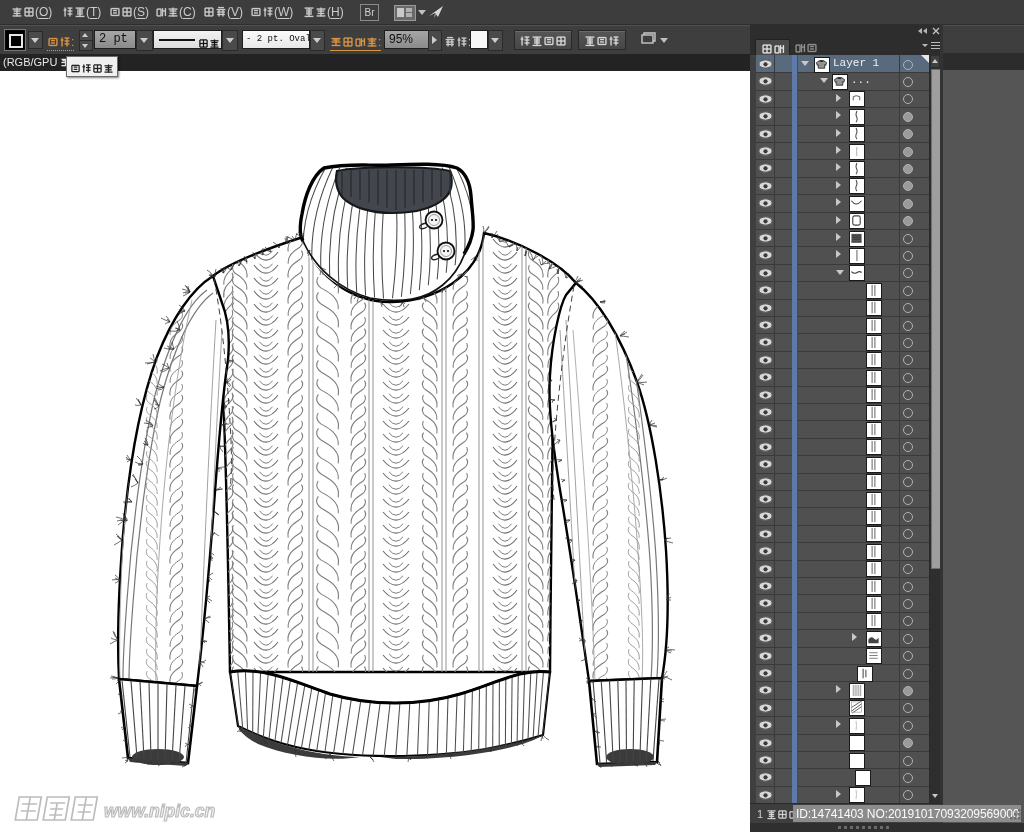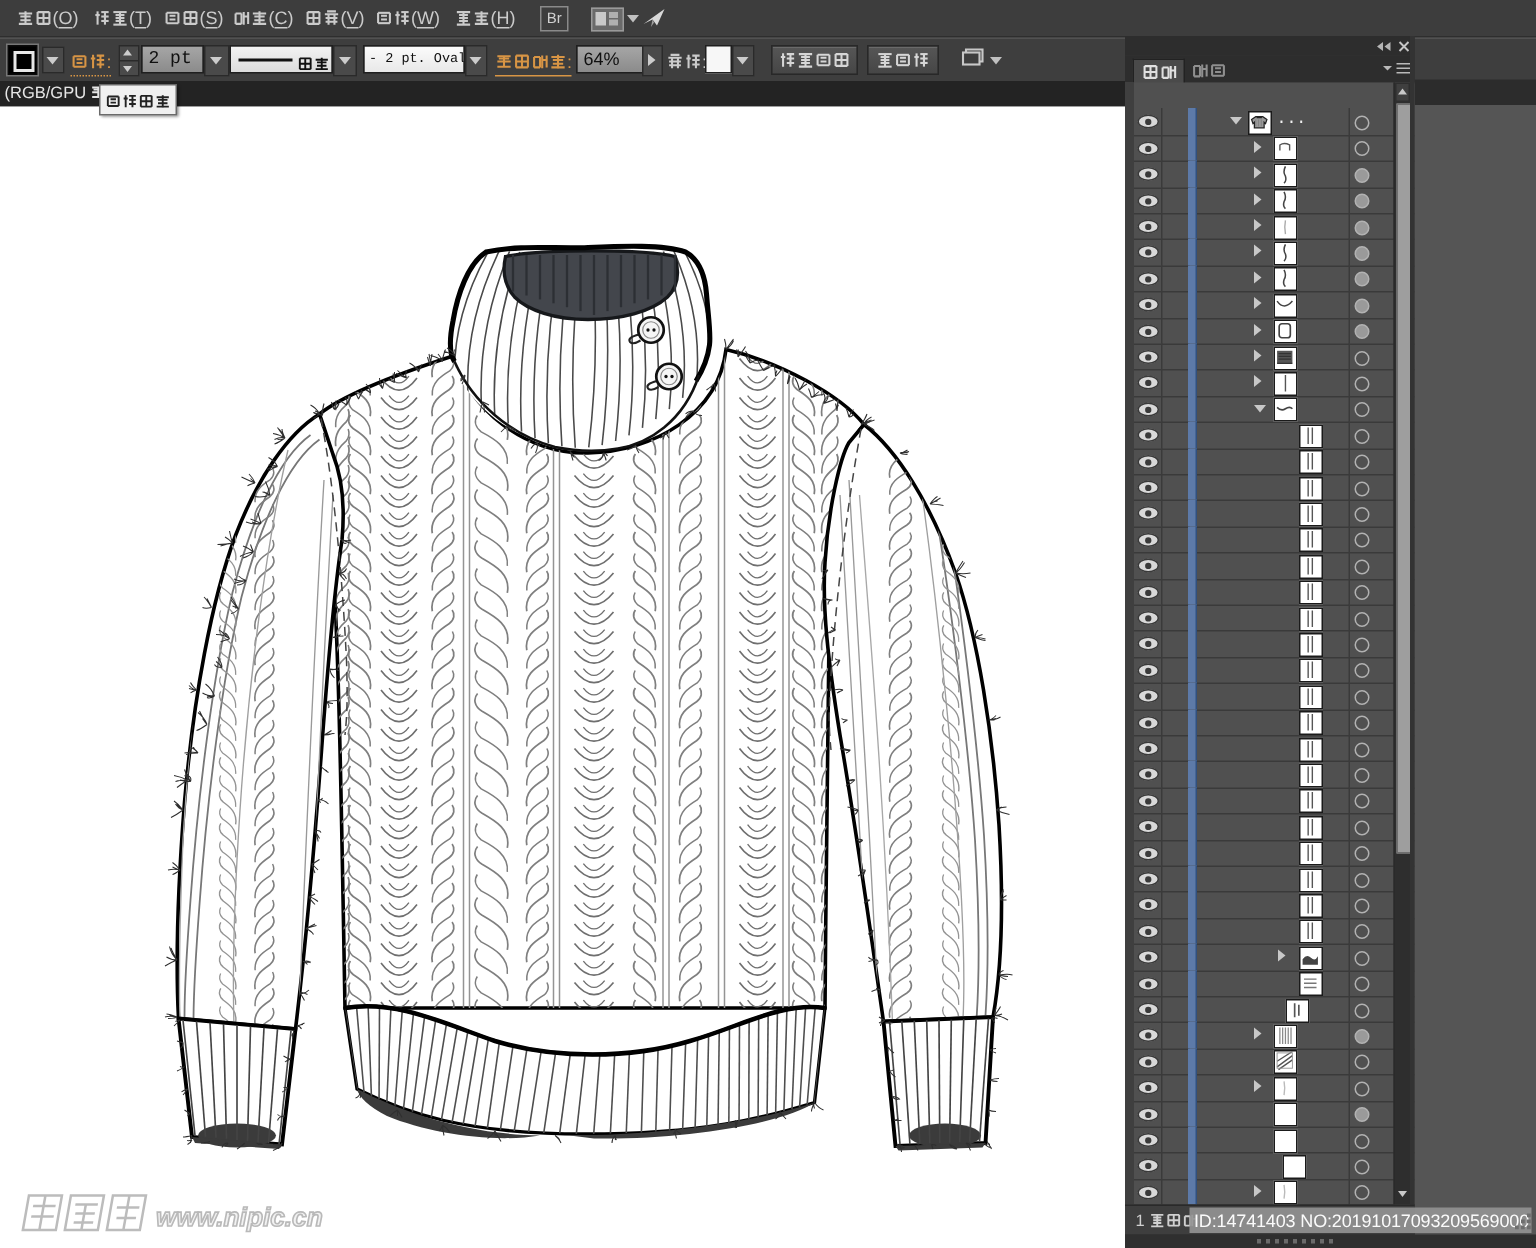--- a/index.html
+++ b/index.html
@@ -188,21 +188,21 @@
       <line x1="25.00" y1="2.54" x2="25.00" y2="8.28" stroke="#d89545" stroke-width="1.15"></line>
       <line x1="26.23" y1="1.72" x2="26.23" y2="8.69" stroke="#d89545" stroke-width="1.15"></line>
       <line x1="26.23" y1="4.18" x2="28.69" y2="4.18" stroke="#d89545" stroke-width="1.15"></line>
       <line x1="28.69" y1="1.72" x2="28.69" y2="8.28" stroke="#d89545" stroke-width="1.15"></line>
       <line x1="31.31" y1="2.54" x2="38.69" y2="2.54" stroke="#d89545" stroke-width="1.15"></line>
       <line x1="35.00" y1="1.31" x2="35.00" y2="8.69" stroke="#d89545" stroke-width="1.15"></line>
       <line x1="32.13" y1="4.18" x2="37.87" y2="4.18" stroke="#d89545" stroke-width="1.15"></line>
       <line x1="32.13" y1="6.23" x2="37.87" y2="6.23" stroke="#d89545" stroke-width="1.15"></line>
       <line x1="31.31" y1="8.28" x2="38.69" y2="8.28" stroke="#d89545" stroke-width="1.15"></line>
     </svg><span style="color:#d89545;font-size:12px;">:</span></span>
-<div class="abs" style="left:384px;top:30px;width:40px;height:17px;background:linear-gradient(#a6a6a6,#8b8b8b);border:1px solid #1f1f1f;color:#101010;font-size:12px;line-height:17px;padding-left:4px;">64%</div>
+<div class="abs" style="left:384px;top:30px;width:40px;height:17px;background:linear-gradient(#a6a6a6,#8b8b8b);border:1px solid #1f1f1f;color:#101010;font-size:12px;line-height:17px;padding-left:4px;">95%</div>
 <div class="abs" style="left:428px;top:30px;width:12px;height:19px;background:#4a4a4a;border:1px solid #2a2a2a;">
     <div class="abs" style="left:3px;top:5px;border-top:4.5px solid transparent;border-bottom:4.5px solid transparent;border-left:5px solid #ccc;"></div>
   </div>
 <span class="abs" style="left:444px;top:32px;white-space:nowrap;"><svg style="display:inline-block;vertical-align:-2.2px;" width="24" height="12" viewBox="0 0 20 10">
       <line x1="1.31" y1="2.95" x2="8.69" y2="2.95" stroke="#cbcbcb" stroke-width="1.15"></line>
       <line x1="2.54" y1="1.31" x2="7.46" y2="1.31" stroke="#cbcbcb" stroke-width="1.15"></line>
       <line x1="1.72" y1="5.00" x2="8.28" y2="5.00" stroke="#cbcbcb" stroke-width="1.15"></line>
       <line x1="1.72" y1="7.05" x2="8.28" y2="7.05" stroke="#cbcbcb" stroke-width="1.15"></line>
       <line x1="3.36" y1="2.95" x2="3.36" y2="8.69" stroke="#cbcbcb" stroke-width="1.15"></line>
       <line x1="6.64" y1="2.95" x2="6.64" y2="8.69" stroke="#cbcbcb" stroke-width="1.15"></line>
@@ -1207,20 +1207,42 @@
           <line x1="11.72" y1="7.87" x2="18.28" y2="7.87" stroke="#8f8f8f" stroke-width="1.15"></line>
           <line x1="13.36" y1="3.77" x2="16.64" y2="3.77" stroke="#8f8f8f" stroke-width="1.15"></line>
           <line x1="13.36" y1="5.82" x2="16.64" y2="5.82" stroke="#8f8f8f" stroke-width="1.15"></line>
         </svg></div>
       <span class="abs" style="left:172px;top:7px;width:0;height:0;border-left:3px solid transparent;border-right:3px solid transparent;border-top:3.5px solid #b9b9b9;"></span>
       <div class="abs" style="left:181px;top:5px;width:9px;height:1px;background:#b9b9b9;"></div>
       <div class="abs" style="left:181px;top:8px;width:9px;height:1px;background:#b9b9b9;"></div>
       <div class="abs" style="left:181px;top:11px;width:9px;height:1px;background:#b9b9b9;"></div>
     </div>
     <div class="abs" style="left:0;top:31px;width:193px;height:748px;background:#505050;"></div>
+    <div class="abs" style="left:0;top:31.0px;width:193px;height:17.4px;background:#596a7e;border-bottom:1px solid #3a3a3a;">
+      <svg class="abs" style="left:8px;top:4px;" width="15" height="10" viewBox="0 0 15 10">
+        <ellipse cx="7.5" cy="5" rx="7" ry="4.5" fill="#d8d8d8"></ellipse>
+        <ellipse cx="7.5" cy="5" rx="6.7" ry="4.2" fill="none" stroke="#3a3a3a" stroke-width="1"></ellipse>
+        <circle cx="7.5" cy="5.3" r="2.1" fill="#3a3a3a"></circle>
+      </svg>
+      <div class="abs" style="left:24px;top:0;width:1px;height:100%;background:#3a3a3a;"></div>
+      <div class="abs" style="left:42px;top:0;width:1px;height:100%;background:#3a3a3a;"></div>
+      <div class="abs" style="left:42px;top:0;width:5px;height:100%;background:#5d7aa8;border-right:1px solid #31507e;"></div>
+      <span class="abs" style="left:51px;top:6px;width:0;height:0;border-left:4.5px solid transparent;border-right:4.5px solid transparent;border-top:5.5px solid #c8c8c8;"></span>
+      <div class="abs" style="left:64px;top:1.5px;width:14px;height:14px;background:#fff;border:1px solid #1a1a1a;">
+        <svg width="13" height="13" viewBox="0 0 13 14" style="display:block">
+          <path d="M4,3 L9,3 L12,5 L11,8 L10,7 L10,11 L3,11 L3,7 L2,8 L1,5 Z" fill="#9a9a9a" stroke="#222" stroke-width="0.9"></path>
+          <path d="M4.6,2.6 L8.4,2.6 L8.4,4.2 L4.6,4.2 Z" fill="#222"></path>
+          <path d="M4,5 V10 M6,5 V10 M8,5 V10" stroke="#777" stroke-width="0.5"></path>
+        </svg>
+      </div>
+      <span class="abs" style="left:83px;top:2px;color:#f0f0f0;font-size:11px;font-family:Liberation Mono,monospace;">Layer 1</span>
+      <div class="abs" style="left:149px;top:0;width:1px;height:100%;background:#3a3a3a;"></div>
+      <div class="abs" style="left:153px;top:4.5px;width:8px;height:8px;border-radius:50%;border:1.2px solid #b2b2b2;background:transparent;"></div>
+      <div class="abs" style="left:171px;top:0;width:0;height:0;border-left:8px solid transparent;border-top:8px solid #e8e8e8;"></div>
+    </div>
     <div class="abs" style="left:0;top:48.4px;width:193px;height:17.4px;background:transparent;border-bottom:1px solid #3a3a3a;">
       <svg class="abs" style="left:8px;top:4px;" width="15" height="10" viewBox="0 0 15 10">
         <ellipse cx="7.5" cy="5" rx="7" ry="4.5" fill="#d8d8d8"></ellipse>
         <ellipse cx="7.5" cy="5" rx="6.7" ry="4.2" fill="none" stroke="#3a3a3a" stroke-width="1"></ellipse>
         <circle cx="7.5" cy="5.3" r="2.1" fill="#3a3a3a"></circle>
       </svg>
       <div class="abs" style="left:24px;top:0;width:1px;height:100%;background:#3a3a3a;"></div>
       <div class="abs" style="left:42px;top:0;width:1px;height:100%;background:#3a3a3a;"></div>
       <div class="abs" style="left:42px;top:0;width:5px;height:100%;background:#5d7aa8;border-right:1px solid #31507e;"></div>
       <span class="abs" style="left:70px;top:6px;width:0;height:0;border-left:4.5px solid transparent;border-right:4.5px solid transparent;border-top:5.5px solid #c8c8c8;"></span>

